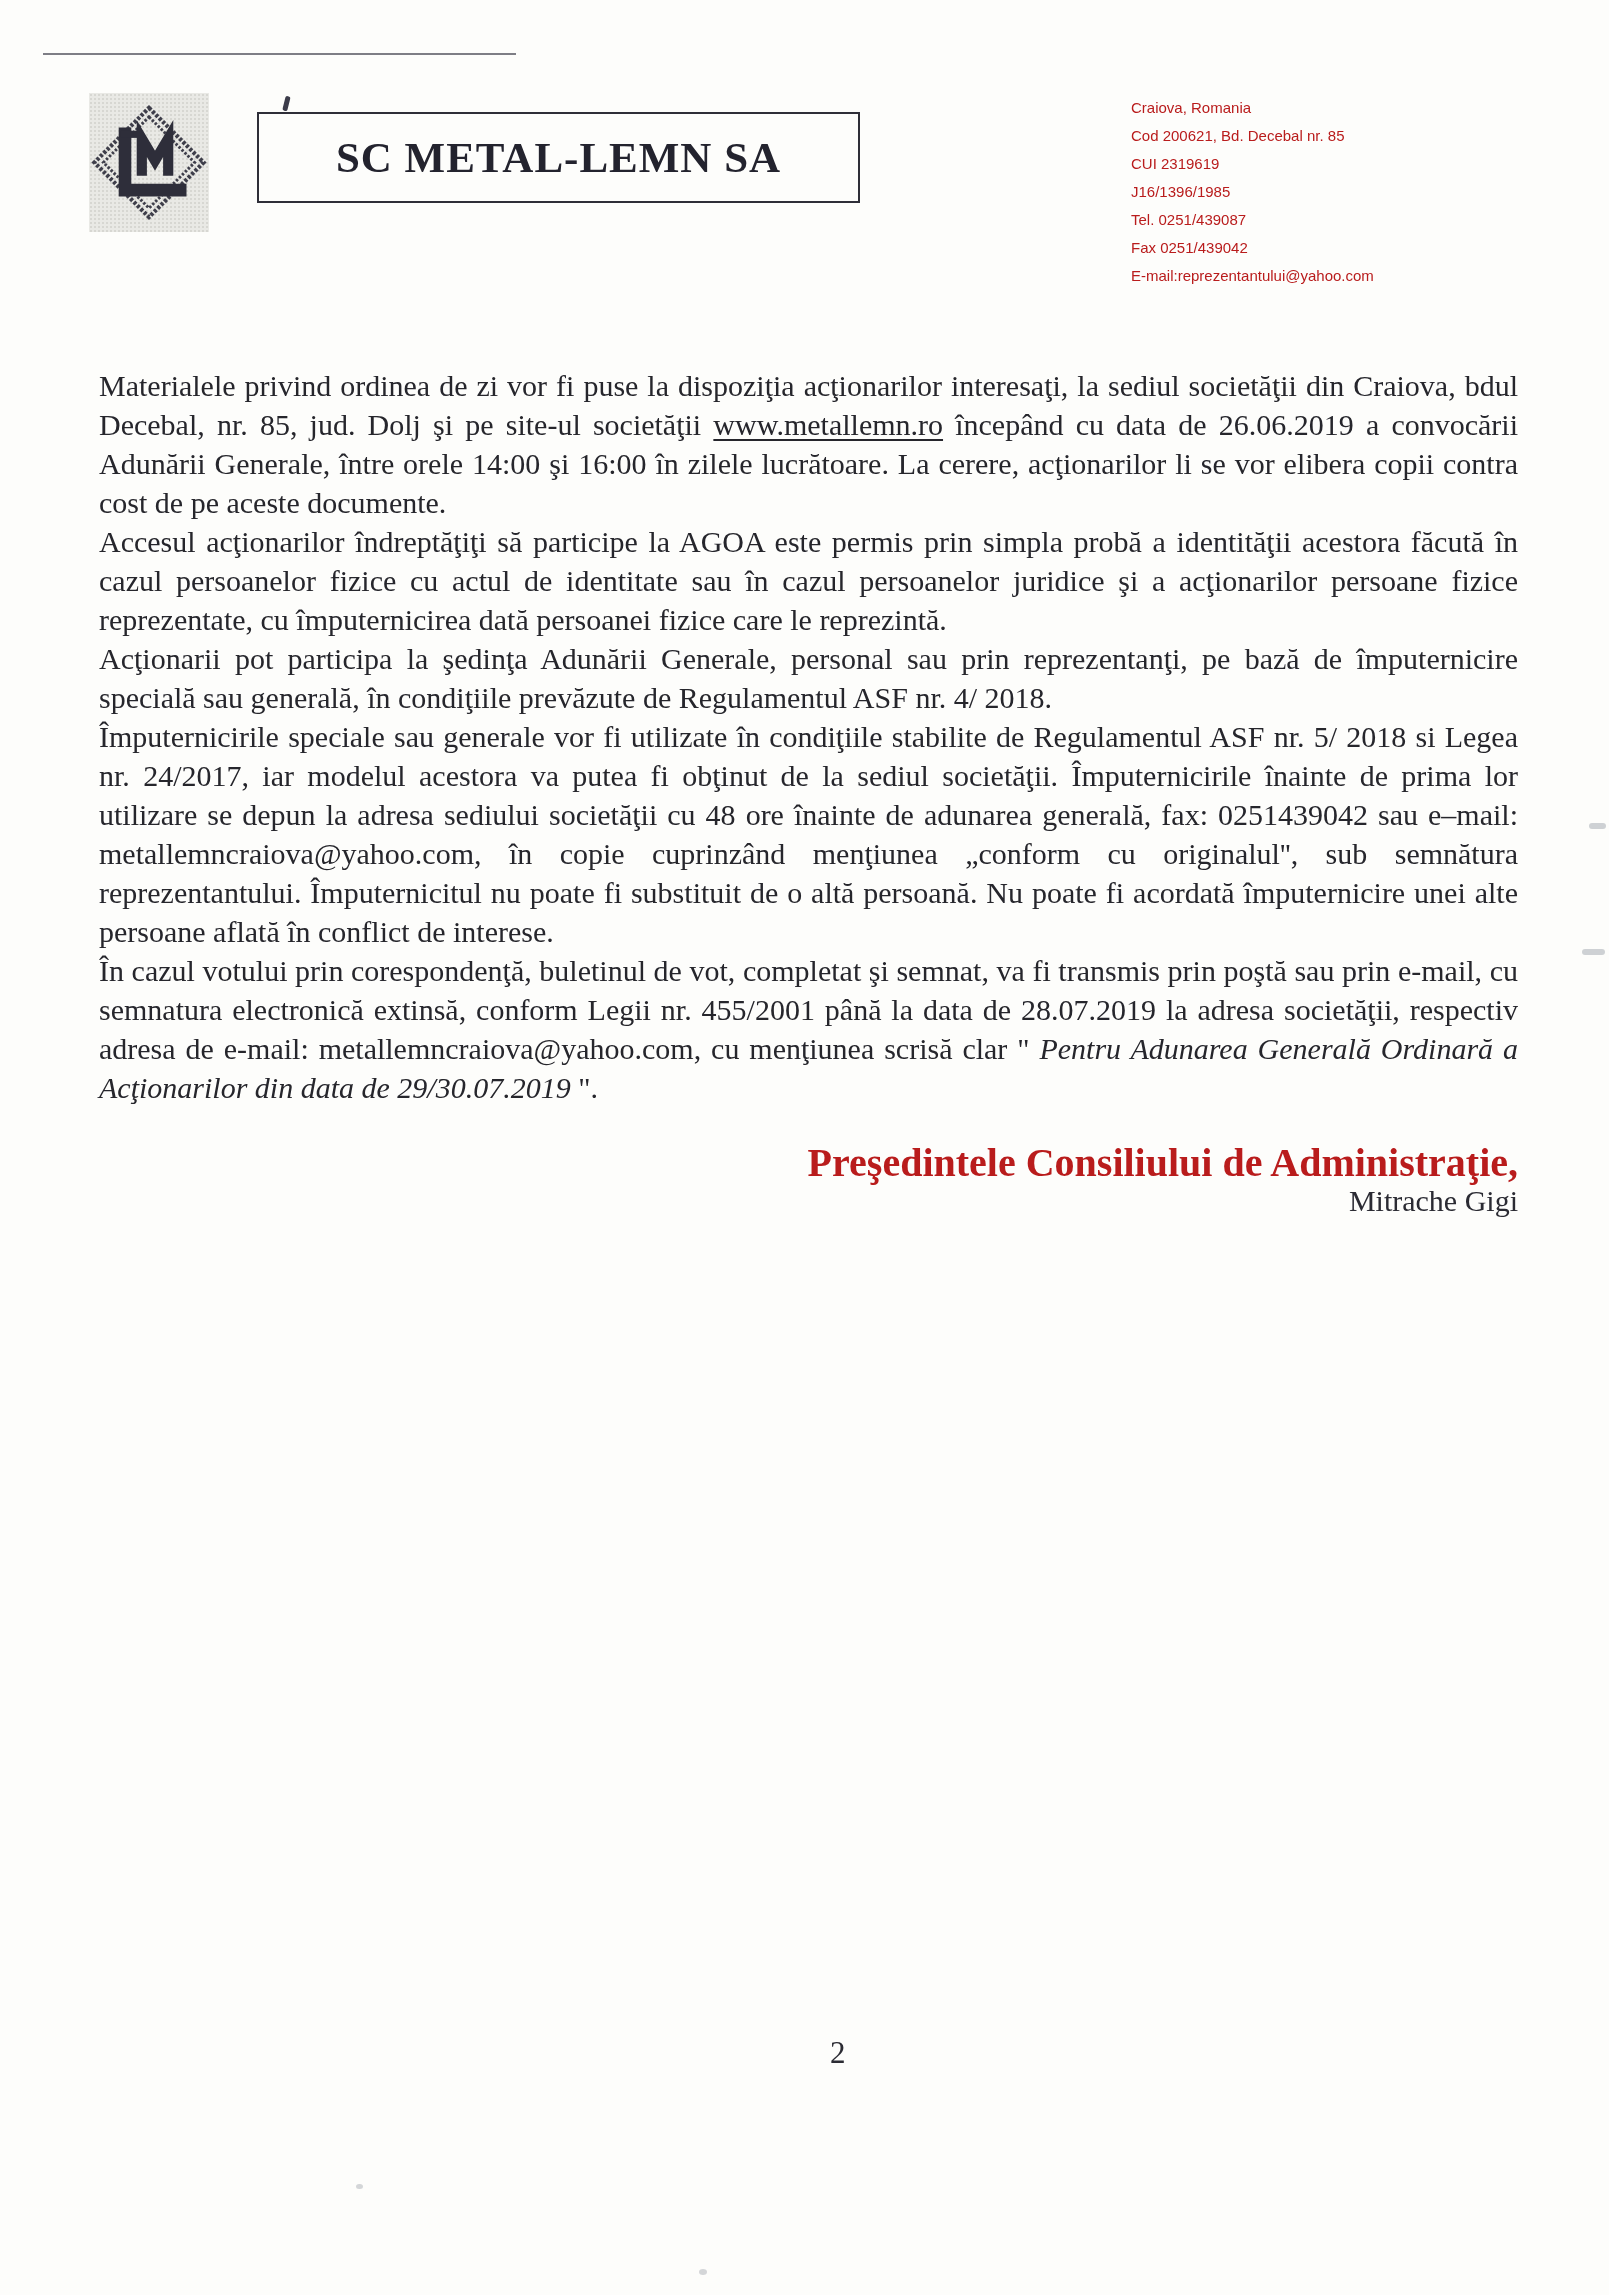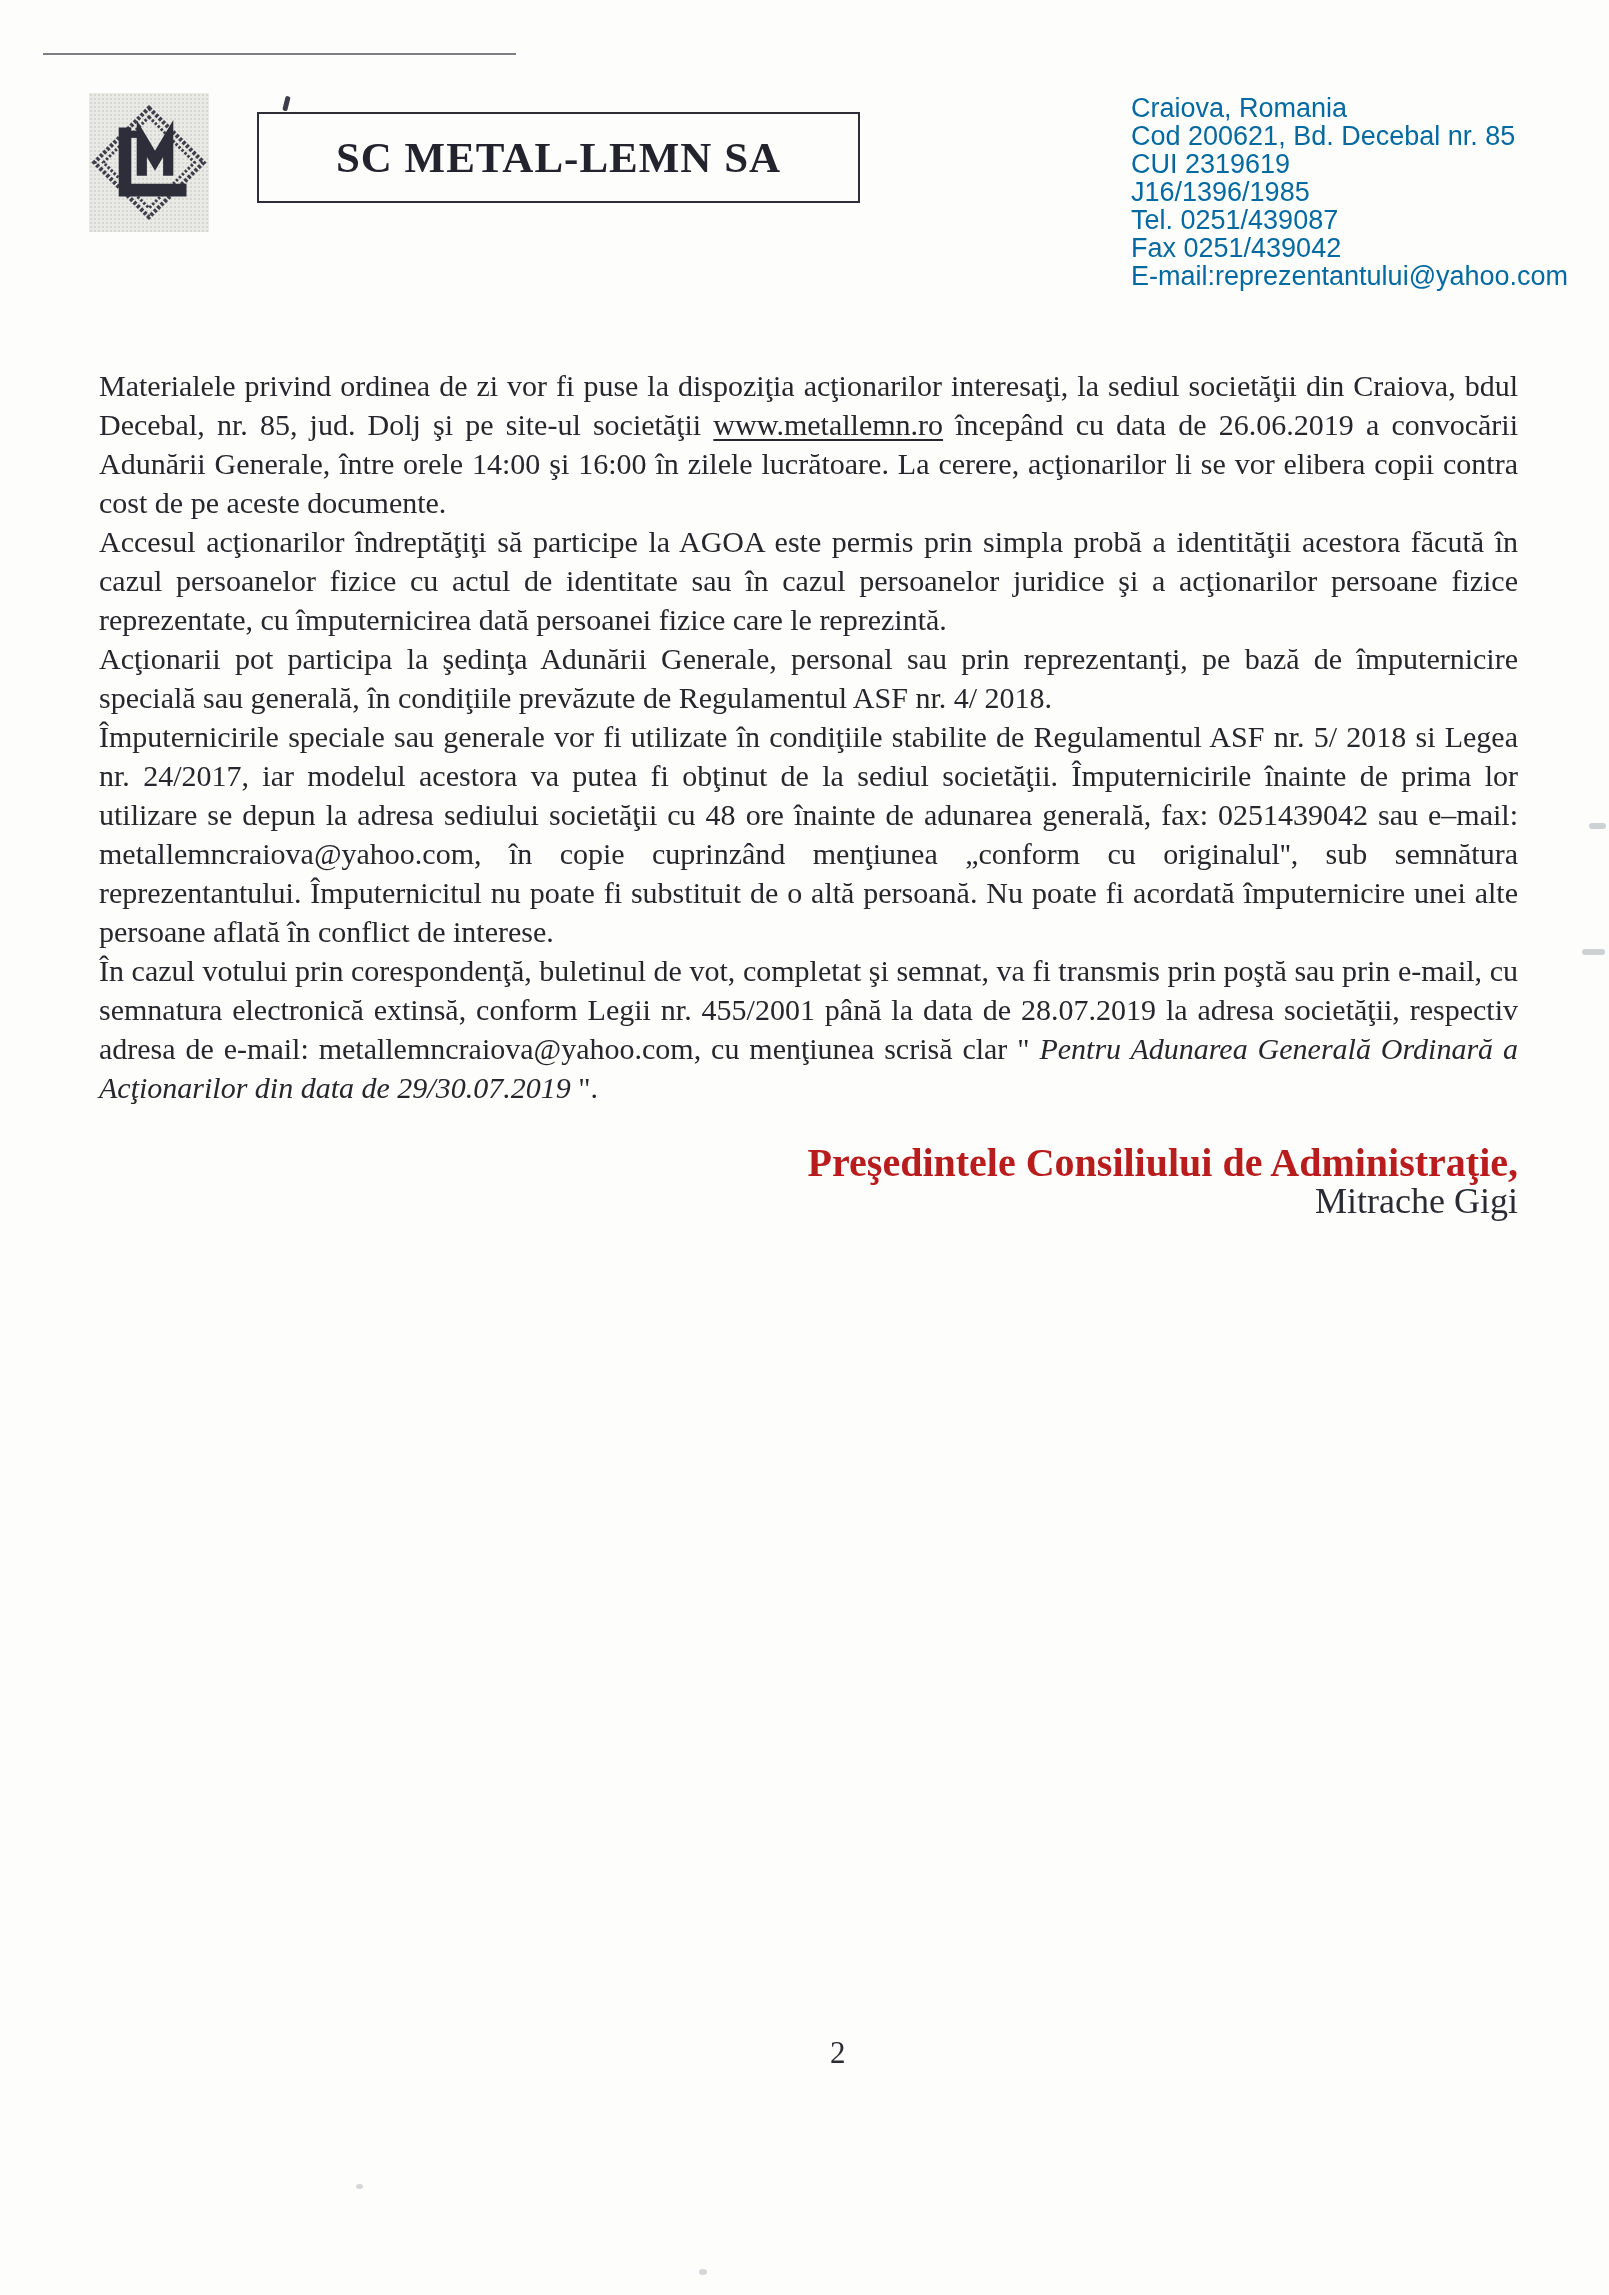--- a/index.html
+++ b/index.html
@@ -41,40 +41,40 @@
   }
   .title-box span{
     font-weight:bold;font-size:43px;letter-spacing:1px;color:#23232e;
     font-family:"Liberation Serif", serif;white-space:nowrap;
   }
 
   
   .company-info{
     position:absolute;left:1131px;top:94px;width:441px;
     font-family:"Liberation Sans", sans-serif;
-    font-size:27px;line-height:28px;color:#0369a1;
+    font-size:15px;line-height:28px;color:#b91c1c;
   }
 
   
   .body-text{
     position:absolute;left:99px;top:366px;width:1419px;
     font-size:30px;line-height:39px;
     text-align:justify;
   }
   .body-text p{margin:0;padding:0;}
   .run-underline{text-decoration:underline;text-decoration-thickness:2px;text-underline-offset:4px;}
   .run-italic{font-style:italic;}
 
   
   .signature{
     position:absolute;right:92px;top:1144px;width:802px;
     text-align:right;line-height:38px;
   }
   .sig-role{font-weight:bold;font-size:40px;color:#b91c1c;}
-  .sig-name{font-size:36px;color:#2b2b33;}
+  .sig-name{font-size:30px;color:#2b2b33;}
 
   
   .page-number{
     position:absolute;left:830px;top:2035px;
     font-size:31px;color:#2b2b33;
   }
 </style>
 </head>
 <body>
 

